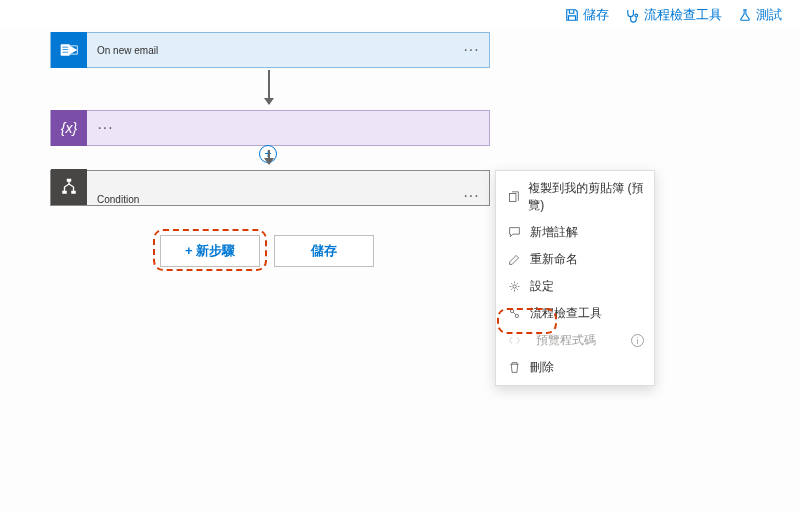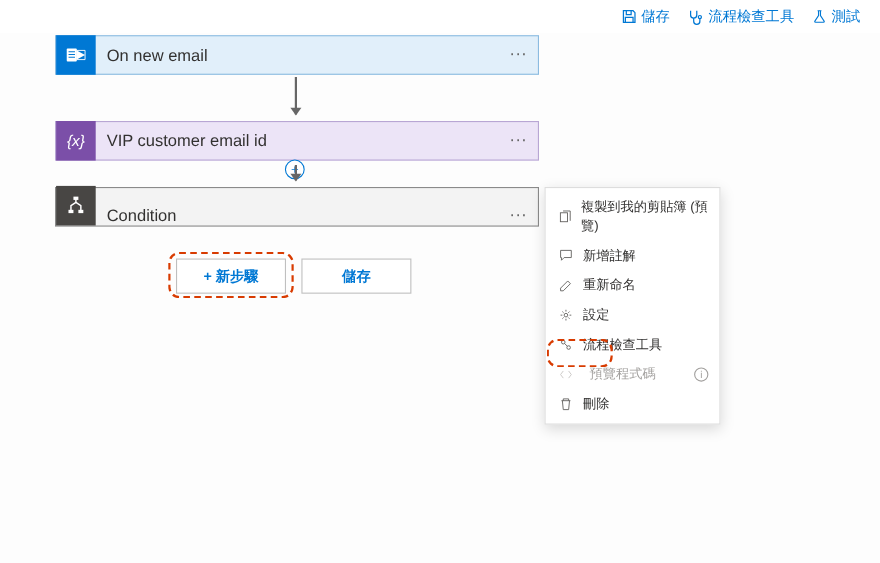--- a/index.html
+++ b/index.html
@@ -5,21 +5,21 @@
   * { box-sizing: border-box; margin: 0; padding: 0; font-family: "Segoe UI", "Microsoft JhengHei", sans-serif; }
   body { background: #fff; width: 800px; height: 512px; position: relative; overflow: hidden; }
 
   .topbar { position: absolute; top: 6px; right: 18px; display: flex; gap: 16px; font-size: 13px; color: #0078d4; }
   .topbar .item { display: flex; align-items: center; gap: 4px; cursor: pointer; }
 
   .canvas { position: absolute; top: 30px; left: 0; right: 0; bottom: 0; background: #fdfdfd; }
 
   .card { position: absolute; display: flex; align-items: center; height: 36px; border: 1px solid; }
   .card .icon { width: 36px; height: 36px; display: flex; align-items: center; justify-content: center; color: #fff; }
-  .card .label { flex: 1; padding-left: 10px; font-size: 15px; color: #323130; }
+  .card .label { flex: 1; padding-left: 10px; font-size: 10px; color: #323130; }
   .card .more { width: 36px; text-align: center; color: #666; font-size: 16px; cursor: pointer; }
 
   .card1 { left: 50px; top: 2px; width: 440px; background: #e1effa; border-color: #8bbbe0; }
   .card1 .icon { background: #0078d4; }
   .card2 { left: 50px; top: 80px; width: 440px; background: #ece4f7; border-color: #b8a6d4; }
   .card2 .icon { background: #7b4fa8; font-size: 14px; font-style: italic; }
   .card3 { left: 50px; top: 140px; width: 440px; background: #f3f3f3; border-color: #8a8a8a; align-items: flex-end; }
   .card3 .icon { background: #484644; }
 
   .arrow { position: absolute; left: 268px; width: 2px; background: #666; }
@@ -87,21 +87,20 @@
         </svg>
     </div>
     <div class="label">On new email</div>
     <div class="more">···</div>
   </div>
 
   <div class="arrow arrow1"></div>
 
   <div class="card card2">
     <div class="icon">{x}</div>
-    <div class="label">VIP customer email id</div>
     <div class="more">···</div>
   </div>
 
   <div class="plus-node">+</div>
   <div class="arrow arrow2"></div>
 
   <div class="card card3">
     <div class="icon">
       <svg width="18" height="18" viewBox="0 0 24 24">
           <path d="M12 3v5M12 8l-6 4v6M12 8l6 4v6" fill="none" stroke="#fff" stroke-width="1.8"></path>

